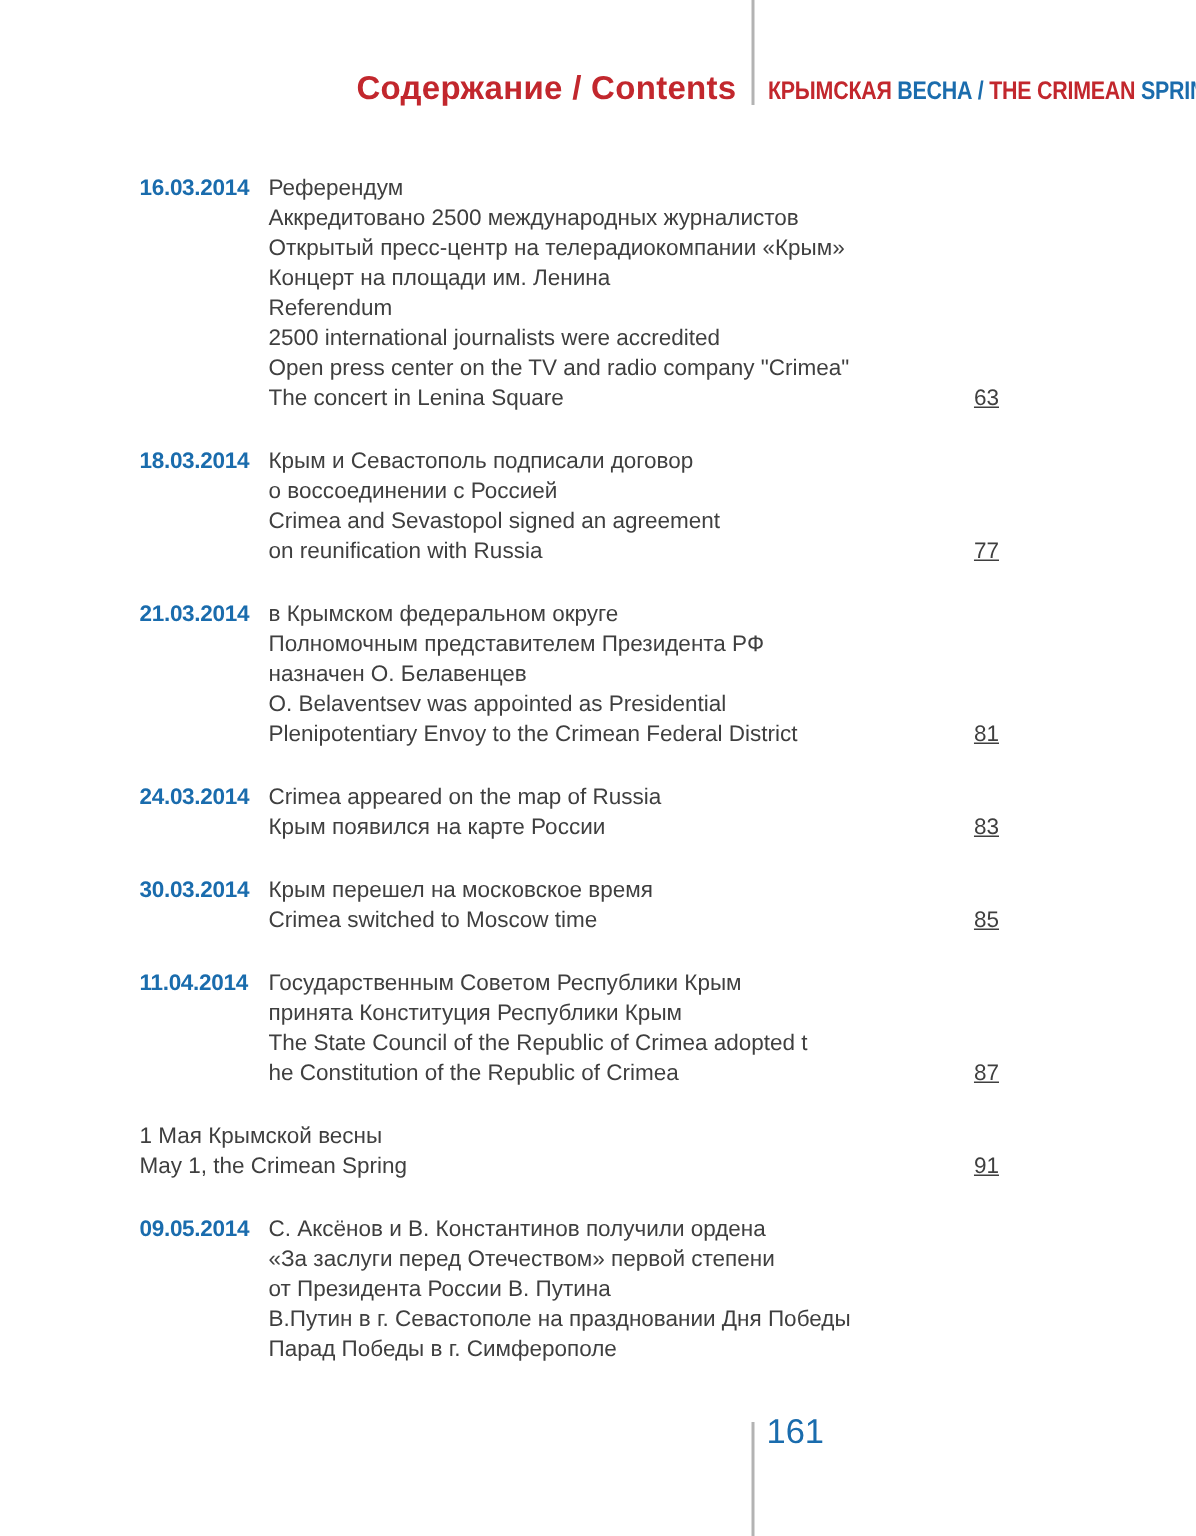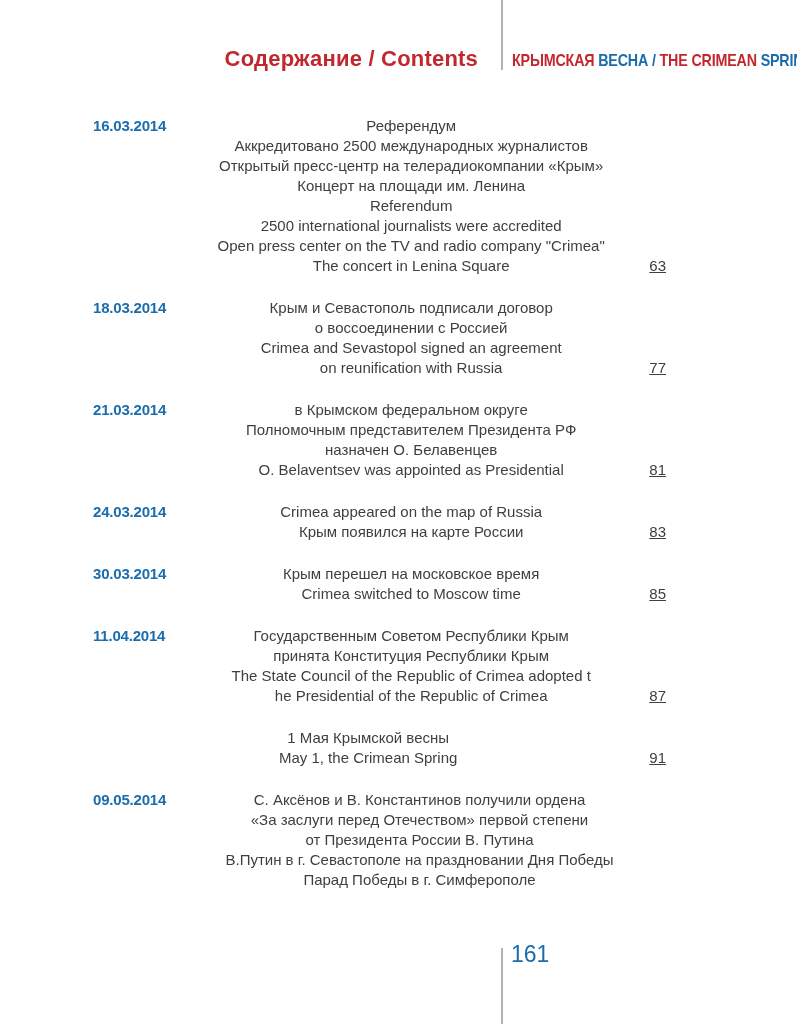--- a/index.html
+++ b/index.html
@@ -11,21 +11,21 @@
   }
   html,body{margin:0;padding:0;}
   body{
     width:797px;height:1024px;
     background:var(--paper);
     font-family:"Liberation Sans", sans-serif;
     position:relative;overflow:hidden;
   }
   
   .header-left{
-    position:absolute;top:46px;right:319px;
+    position:absolute;top:46px;right:306px;
     font-size:22px;font-weight:bold;color:var(--red);
     white-space:nowrap;letter-spacing:.2px;margin-left:44px;
   }
   .header-divider-top{
     position:absolute;left:501px;top:0;width:2px;height:70px;
     background:var(--divider);
   }
   .header-right{
     position:absolute;left:512px;top:51px;
     font-size:17px;font-weight:bold;white-space:nowrap;
@@ -42,21 +42,21 @@
     display:flex;
     margin-bottom:22px;
     font-size:15px;line-height:20px;color:var(--text);
   }
   .entry .date{
     width:86px;flex:none;
     color:var(--blue);font-weight:bold;
     letter-spacing:-.2px;
   }
   .entry .lines{flex:1;min-width:0;}
-  .entry .line{white-space:nowrap;text-align:center;}
+  .entry .line{white-space:nowrap;}
   .entry .page{
     flex:none;align-self:flex-end;
     padding-left:6px;
     text-decoration:underline;
   }
   
   .footer-divider{
     position:absolute;left:501px;top:948px;width:2px;height:76px;
     background:var(--divider);
   }
@@ -103,20 +103,21 @@
     <div class="page">77</div>
   </div>
 
   <div class="entry">
     <div class="date">21.03.2014</div>
     <div class="lines">
         <div class="line">в Крымском федеральном округе</div>
         <div class="line">Полномочным представителем Президента РФ</div>
         <div class="line">назначен  О. Белавенцев</div>
         <div class="line">O. Belaventsev was appointed as Presidential</div>
+        <div class="line">Plenipotentiary Envoy to the Crimean Federal District</div>
       </div>
     <div class="page">81</div>
   </div>
 
   <div class="entry">
     <div class="date">24.03.2014</div>
     <div class="lines">
         <div class="line">Crimea appeared on the map of Russia</div>
         <div class="line">Крым появился на карте России</div>
       </div>
@@ -131,21 +132,21 @@
       </div>
     <div class="page">85</div>
   </div>
 
   <div class="entry">
     <div class="date">11.04.2014</div>
     <div class="lines">
         <div class="line">Государственным Советом Республики Крым</div>
         <div class="line">принята Конституция Республики Крым</div>
         <div class="line">The State Council of the Republic of Crimea adopted t</div>
-        <div class="line">he Presidential of the Republic of Crimea</div>
+        <div class="line">he Constitution of the Republic of Crimea</div>
       </div>
     <div class="page">87</div>
   </div>
 
   <div class="entry">
     <div class="lines">
         <div class="line">1 Мая Крымской весны</div>
         <div class="line">May 1, the Crimean Spring</div>
       </div>
     <div class="page">91</div>

